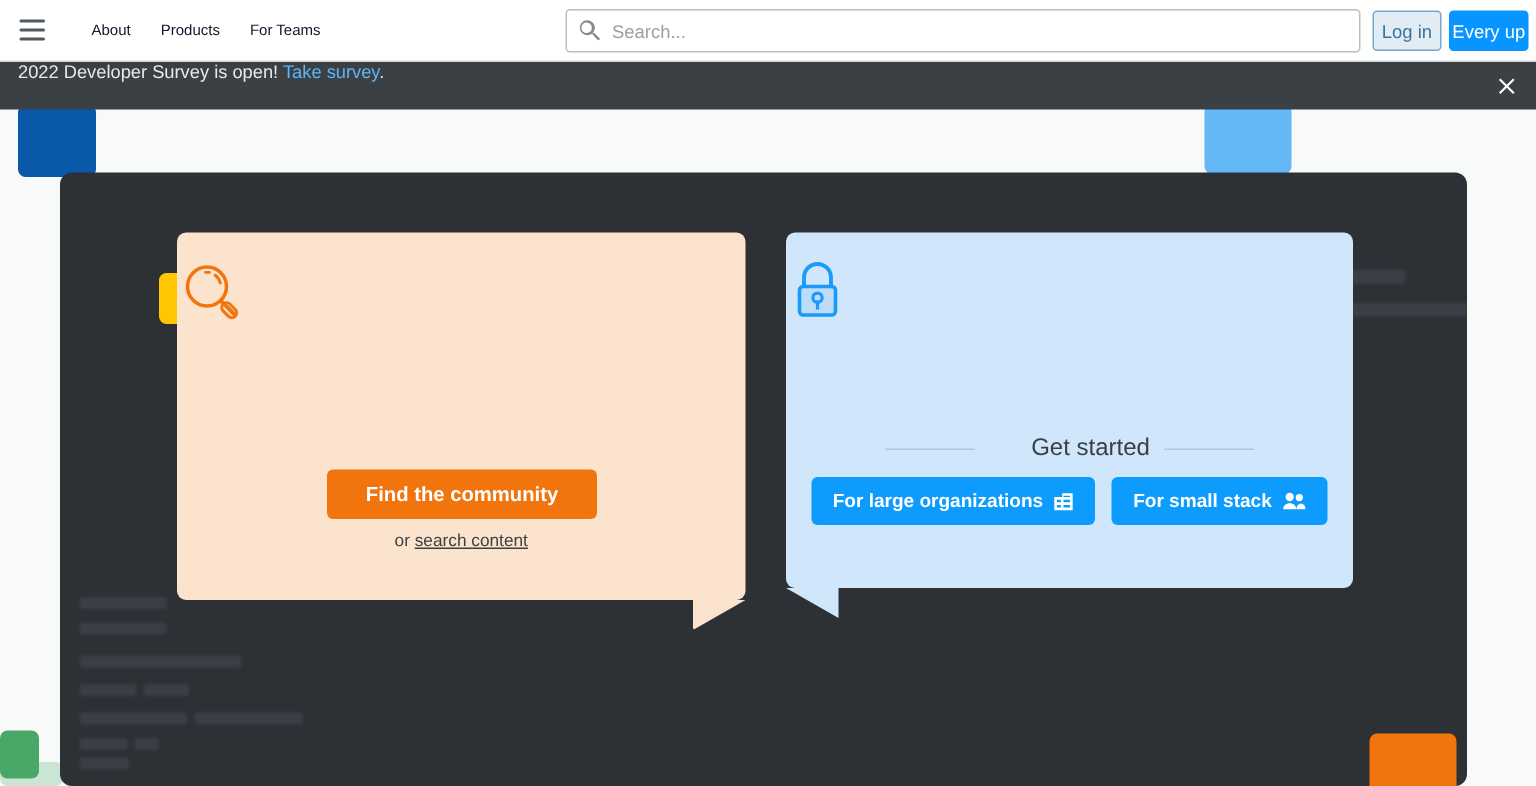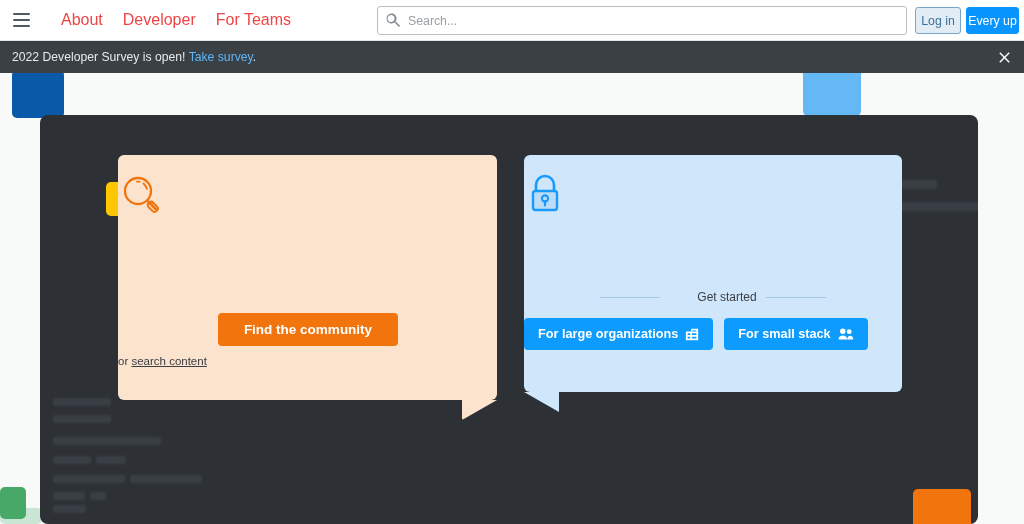--- a/index.html
+++ b/index.html
@@ -75,22 +75,22 @@
   .brand-text b { font-weight: 700; }
   .brand-text i { font-style: normal; font-weight: 400; }
 
   .navlinks {
     display: flex;
     align-items: center;
     margin-left: 14px;
     gap: 2px;
   }
   .navlink {
-    font-size: 16px;
-    color: #ef4444;
+    font-size: 10px;
+    color: #0f172a;
     padding: 6px 9px;
     border-radius: 3px;
     cursor: pointer;
     white-space: nowrap;
   }
   .searchwrap {
     position: absolute;
     left: 377px;
     top: 6px;
     width: 530px;
@@ -150,21 +150,20 @@
   }
 
   
   .banner {
     position: absolute;
     top: 41px; left: 0;
     width: 1024px;
     height: 32px;
     background: #3b4045;
     display: flex;
-    align-items: center;
     z-index: 35;
   }
   .banner-text {
     font-size: 12.2px;
     color: #e7e9eb;
     margin-left: 12px;
   }
   .banner-link {
     color: #5eb5f7;
     text-decoration: none;
@@ -286,20 +285,21 @@
     display: flex;
     align-items: center;
     justify-content: center;
     cursor: pointer;
     white-space: nowrap;
   }
   .search-content-line {
     position: absolute;
     left: 0; right: 0;
     top: 200px;
+    text-align: center;
     font-size: 11.5px;
     color: #3b4045;
   }
   .search-content-line a {
     color: #3b4045;
     text-decoration: underline;
     cursor: pointer;
   }
 
   .getstarted {
@@ -310,31 +310,31 @@
     align-items: center;
     justify-content: center;
     gap: 9px;
   }
   .gs-rule {
     width: 60px;
     height: 1px;
     background: #a8c9e4;
   }
   .gs-label {
-    font-size: 12px;
+    font-size: 16px;
     color: #3b4045;
     white-space: nowrap;
     margin-left: 28px;
   }
   .blue-btn-row {
     position: absolute;
     left: 0; right: 0;
     top: 163px;
     display: flex;
-    justify-content: flex-start;
+    justify-content: center;
     gap: 11px;
   }
   .bbtn {
     height: 32px;
     background: #0d9bfd;
     color: #ffffff;
     font-size: 12.7px;
     font-weight: 700;
     border-radius: 4px;
     display: flex;
@@ -374,21 +374,21 @@
 
     <div class="hamburger">
       <span></span>
       <span></span>
       <span></span>
     </div>
 
 
     <div class="navlinks">
       <div class="navlink">About</div>
-      <div class="navlink">Developer</div>
+      <div class="navlink">Products</div>
       <div class="navlink">For Teams</div>
     </div>
 
     <div class="searchwrap">
       <span class="search-icon">
         <svg width="15" height="15" viewBox="0 0 18 18">
           <path d="M12.2 10.8h-.7l-.3-.3a6 6 0 1 0-.6.6l.3.3v.7l4.6 4.6 1.4-1.4-4.7-4.5zm-5.5 0a4.2 4.2 0 1 1 0-8.3 4.2 4.2 0 0 1 0 8.3z" fill="#838c95"></path>
         </svg>
       </span>
       <input class="searchinput" type="text" placeholder="Search..." style="">

